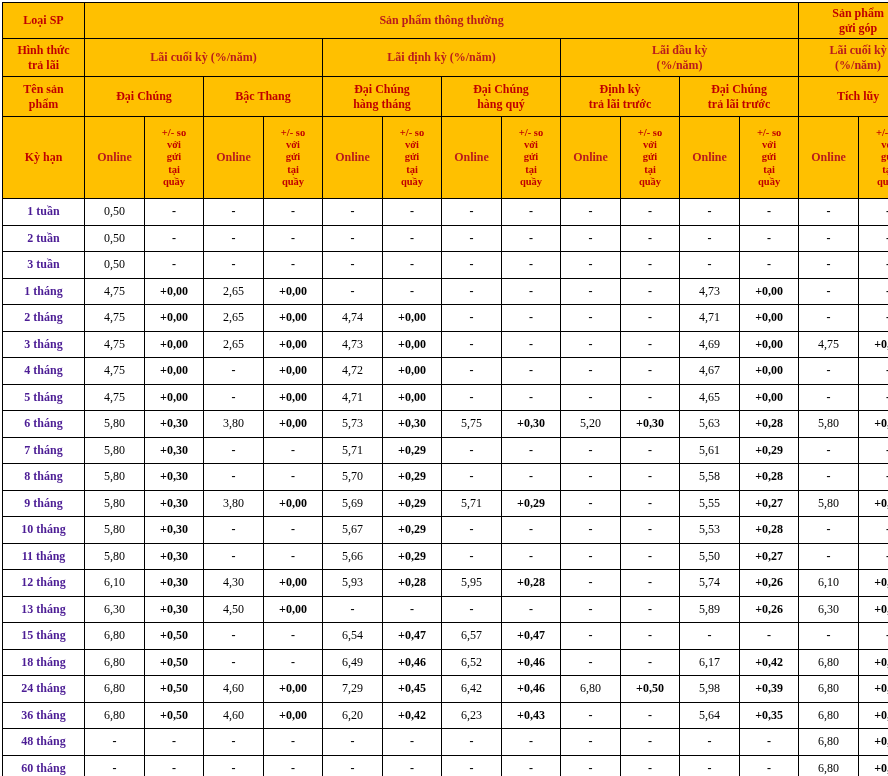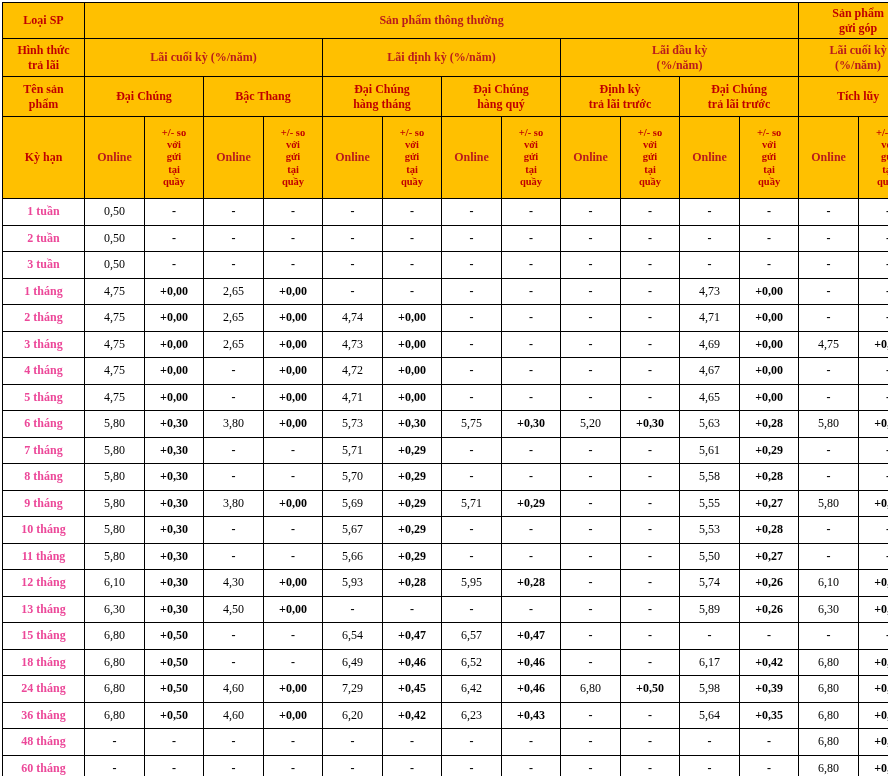--- a/index.html
+++ b/index.html
@@ -35,21 +35,21 @@
     background: #ffc000;
     color: #b91c1c;
     font-weight: bold;
   }
   .row-label {
     font-weight: bold;
     text-align: left;
     padding-left: 8px;
     font-size: 12.5px;
     background: #ffffff;
-    color: #ec4899;
+    color: #4c1d95;
   }
   .cell-online {
     background: #ffffff;
     color: #000;
     font-size: 12.5px;
   }
   .cell-diff {
     background: #ffffff;
     color: #000;
     font-weight: bold;

